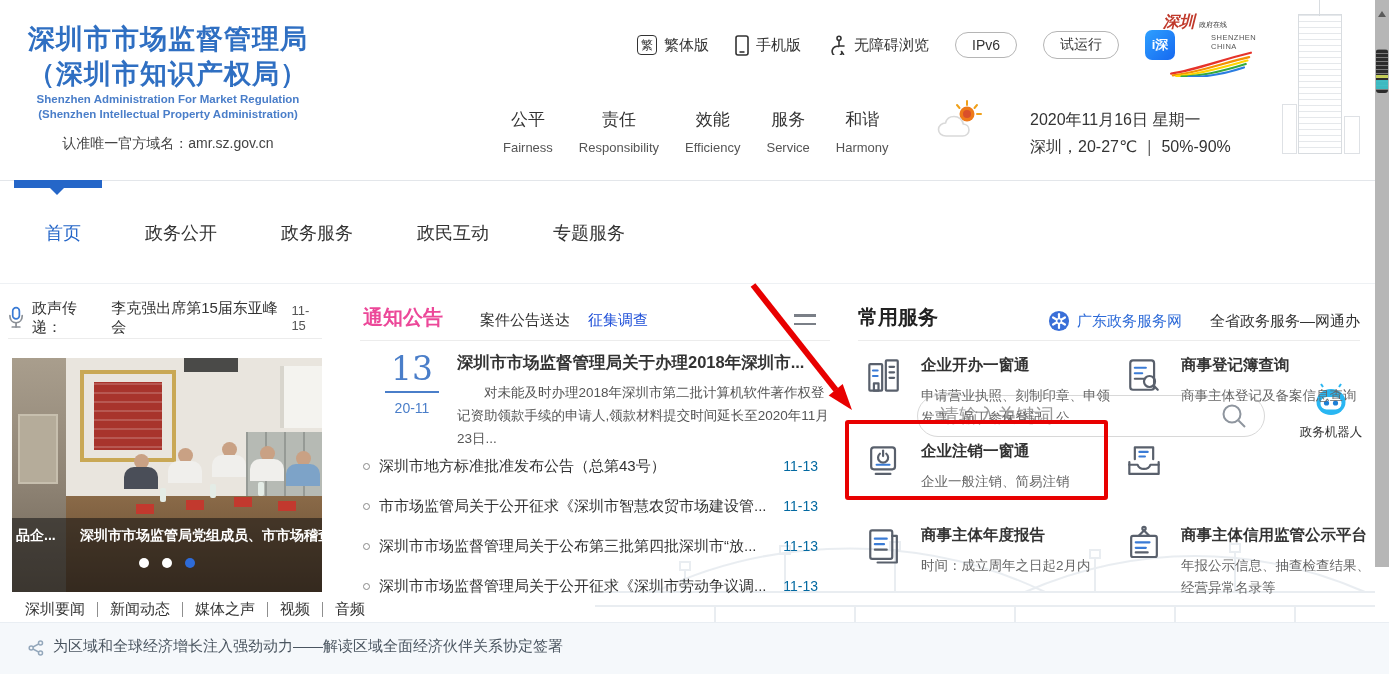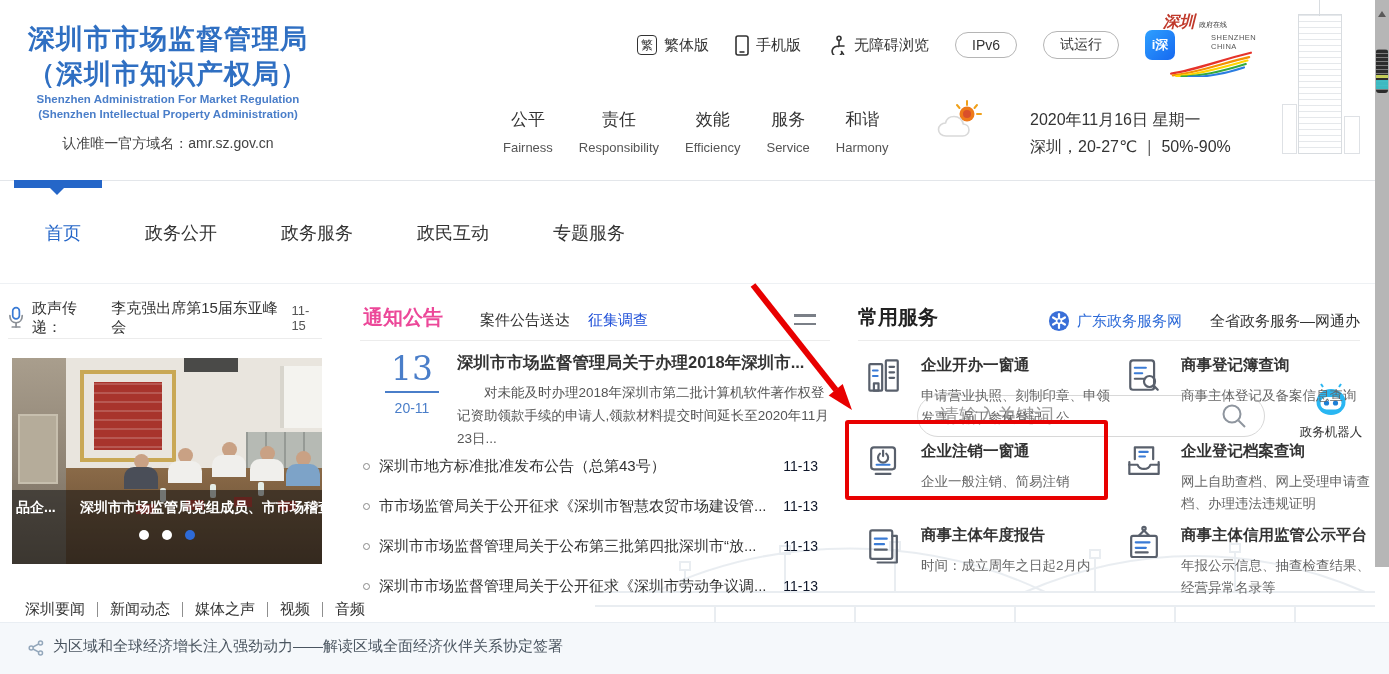--- a/index.html
+++ b/index.html
@@ -56,21 +56,21 @@
                   font-family:Liberation Sans, sans-serif; }
   .search input::placeholder { color:#999; }
   .robot { position:absolute; left:1294px; top:202px; width:74px; text-align:center; cursor:pointer; }
   .robot .lbl { font-size:12.5px; color:#333; margin-top:1px; }
 
   
   .broadcast { position:absolute; left:8px; top:297px; width:314px; height:42px; display:flex; align-items:center;
                gap:8px; font-size:15px; color:#333; border-bottom:1px solid #ececec; }
   .broadcast .bc-date { margin-left:auto; color:#555; font-size:13px; }
 
-  .carousel { position:absolute; left:12px; top:358px; width:310px; height:206px; overflow:hidden; background:#cfc9bf; cursor:pointer; }
+  .carousel { position:absolute; left:12px; top:358px; width:310px; height:234px; overflow:hidden; background:#cfc9bf; cursor:pointer; }
   .slide-prev { position:absolute; left:0; top:0; width:54px; height:100%;
                 background:linear-gradient(180deg,#a99e8d 0%,#8d8273 55%,#6e6355 100%); }
   .slide-prev .shelf { position:absolute; left:6px; top:56px; width:40px; height:70px; border:2px solid #c7bfae; background:#b5ac9a; }
   .slide-main { position:absolute; left:54px; top:0; right:0; height:100%; background:#e9e5de; }
   .poster { position:absolute; left:14px; top:12px; width:96px; height:92px; background:#a8342c; border:4px solid #c9a855;
             background-image:repeating-linear-gradient(180deg, rgba(255,255,255,.18) 0 2px, transparent 2px 9px);
             background-clip:content-box; padding:8px 10px; }
   .acunit { position:absolute; left:118px; top:0; width:54px; height:14px; background:#4a4a48; }
   .winlight { position:absolute; right:0; top:8px; width:42px; height:62px; background:#f4f3ef; border-left:4px solid #d8d5cd; }
   .cabinet { position:absolute; right:0; top:74px; width:76px; height:78px; background:#b6bab4;
@@ -107,21 +107,21 @@
   .fdate .dline { height:2px; background:#4a7ec9; margin:3px 2px 7px; }
   .fdate .month { font-size:14px; color:#4a7ec9; }
   .ftitle { position:absolute; left:457px; top:352px; width:374px; font-size:16.5px; font-weight:bold; color:#333;
             white-space:nowrap; overflow:hidden; cursor:pointer; }
   .fsummary { position:absolute; left:457px; top:381px; width:374px; font-size:13.5px; color:#555; line-height:1.72; text-indent:2em; }
 
   .notice-list { position:absolute; left:363px; top:446px; width:455px; }
   .nitem { display:flex; align-items:center; height:40px; font-size:15px; color:#333; cursor:pointer; }
   .bullet { width:7px; height:7px; border:1.5px solid #8a8a8a; border-radius:50%; margin-right:9px; flex:none; }
   .ntext { flex:1; white-space:nowrap; overflow:hidden; }
-  .ndate { color:#0f172a; font-size:14px; margin-left:12px; }
+  .ndate { color:#0369a1; font-size:14px; margin-left:12px; }
 
   
   .services-head { position:absolute; left:858px; top:300px; width:502px; height:41px; border-bottom:1px solid #ececec; }
   .s-title { position:absolute; left:0; top:4px; font-size:20px; font-weight:bold; color:#222; }
   .portal { position:absolute; right:178px; top:10px; display:flex; align-items:center; gap:7px; font-size:15px; color:#2e6bd8; cursor:pointer; }
   .portal-note { position:absolute; right:0; top:12px; font-size:15px; color:#333; cursor:pointer; }
 
   .svc { position:absolute; width:252px; display:flex; gap:13px; cursor:pointer; }
   .svc .ic { flex:none; width:46px; padding-top:2px; }
   .svc .name { font-size:15.5px; font-weight:bold; color:#333; margin:3px 0 9px; white-space:nowrap; }
@@ -491,24 +491,20 @@
   <div class="svc s3">
     <span class="ic">
       <svg width="44" height="44" viewBox="0 0 48 48" fill="none" stroke="#59606c" stroke-width="2.4" stroke-linecap="round" stroke-linejoin="round">
         <path d="M14 21V8h20v13"></path>
         <line x1="19" y1="13" x2="28" y2="13" stroke="#3a7bd5"></line>
         <line x1="19" y1="18" x2="25" y2="18" stroke="#3a7bd5"></line>
         <path d="M8 24v13h32V24"></path>
         <path d="M8 27h9c1 3.2 3.4 4.6 7 4.6s6-1.4 7-4.6h9"></path>
       </svg>
     </span>
-    <span class="txt">
-      <div class="name">企业登记档案查询</div>
-      <div class="desc">网上自助查档、网上受理申请查档、办理违法违规证明</div>
-    </span>
   </div>
 
   <div class="svc s4">
     <span class="ic">
       <svg width="44" height="44" viewBox="0 0 48 48" fill="none" stroke="#59606c" stroke-width="2.4" stroke-linecap="round" stroke-linejoin="round">
         <rect x="9" y="7" width="24" height="31" rx="2"></rect>
         <path d="M33 13h5v29H17"></path>
         <line x1="14" y1="16" x2="27" y2="16" stroke="#3a7bd5"></line>
         <line x1="14" y1="22" x2="24" y2="22" stroke="#3a7bd5"></line>
         <line x1="14" y1="28" x2="27" y2="28"></line>

